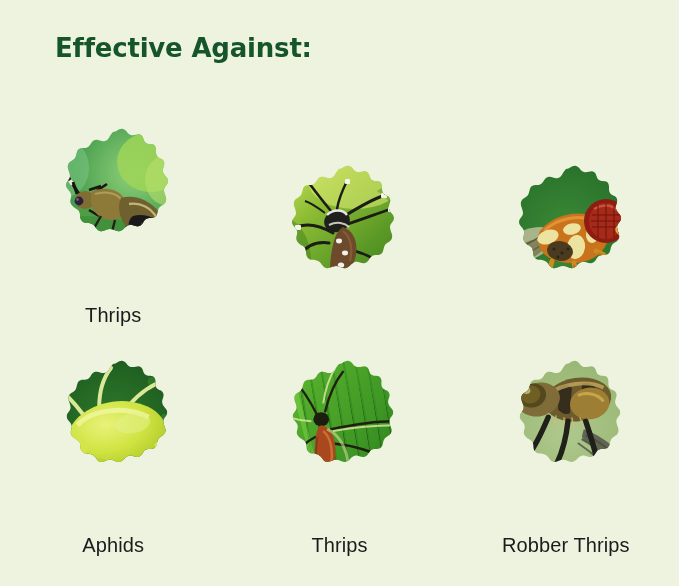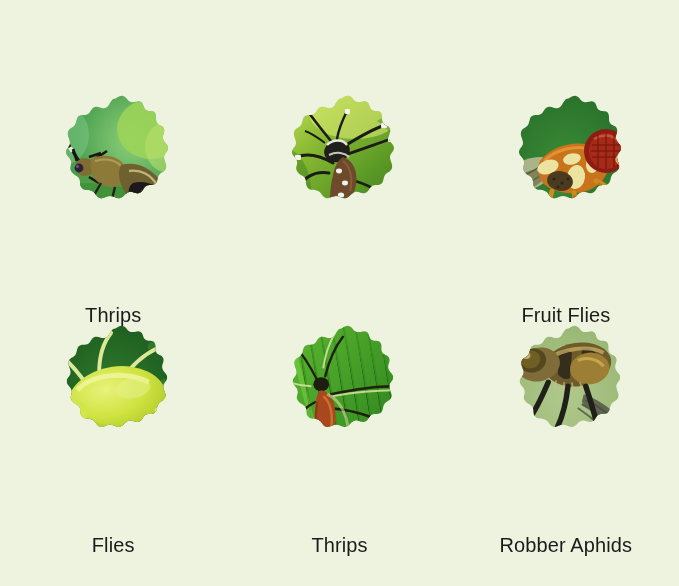--- a/index.html
+++ b/index.html
@@ -38,21 +38,21 @@
     display: grid;
     grid-template-columns: repeat(3, 1fr);
     grid-template-rows: repeat(2, 230px);
     column-gap: 0px;
     row-gap: 0px;
   }
   .cell {
     display: flex;
     flex-direction: column;
     align-items: center;
-    justify-content: space-between;
+    justify-content: flex-end;
   }
   .thumb-wrap {
     width: 160px;
     height: 160px;
     position: relative;
   }
   .thumb-svg {
     display: block;
     width: 160px;
     height: 160px;
@@ -67,20 +67,21 @@
     white-space: nowrap;
   }
   .row2 .thumb-wrap { width: 158px; height: 158px; }
   .row2 .thumb-svg { width: 158px; height: 158px; }
 </style>
 </head>
 <body style="background: rgb(238, 243, 224);">
 
 <div class="poster" style="background: rgb(238, 243, 224);">
 
+  <div class="heading">Effective Against:</div>
 
   <div class="grid">
 
     <div class="cell">
       <div class="thumb-wrap">
         <svg class="thumb-svg" viewBox="0 0 160 160">
           <defs>
             <clipPath id="scal1">
                 <path d="M80 2 L87.9 7.5 L96.6 4.1 L102.4 11.5 L111.6 10.5 L115.1 19.1 L124.3 20.5 L124.8 29.7 L133.2 33.4 L130.5 42.2 L137.4 48.3 L132 55.8 L136.7 63.7 L129.5 69.4 L131.6 78.3 L123.1 81.8 L122.3 91 L113.2 92 L109.5 100.4 L100.7 98.7 L94.3 105.3 L87.1 100.8 L79.3 105 L73.3 98 L64.5 99.3 L61.5 90.6 L52.4 89.1 L52.4 79.9 L44.2 75.6 L47.4 67 L41 60.4 L46.9 53.3 L42.8 45.1 L50.3 39.9 L48.9 30.8 L57.9 28.8 L59.3 19.7 L68.4 20.3 L72.6 12.1 L81.4 14.6 Z" transform="translate(0,-0.5) scale(1.0) "></path>
               </clipPath>
@@ -259,21 +260,20 @@
               <path d="M88 98 C92 116 92 132 88 146"></path>
               <path d="M66 96 C62 112 56 128 46 138"></path>
             </g>
             <g stroke="#a86a16" stroke-width="2" fill="none" opacity="0.7">
               <path d="M112 88 C122 94 130 106 132 120"></path>
               <path d="M88 100 C92 116 92 130 89 142"></path>
             </g>
           </g>
         </svg>
       </div>
-      <div class="caption">Fruit Flies</div>
     </div>
 
     <div class="cell row2">
       <div class="thumb-wrap">
         <svg class="thumb-svg" viewBox="0 0 160 160">
           <defs>
             <clipPath id="scalD">
               <path d="M80,4 C84,4 86,0 90,1 C94,2 94,6 98,7 C102,8 105,5 108,7 C111,9 110,13 113,15 C116,17 120,15 122,18 C124,21 122,25 124,28 C126,31 130,30 131,34 C132,38 129,40 130,44 C131,48 135,49 135,53 C135,57 131,58 131,62 C131,66 134,69 133,73 C132,77 128,77 126,80 C124,83 125,87 122,89 C119,91 116,89 113,91 C110,93 110,97 106,98 C102,99 100,96 96,97 C92,98 91,102 87,103 C83,104 81,101 77,101 C73,101 71,104 67,103 C63,102 63,98 59,96 C55,94 52,96 49,93 C46,90 48,86 46,83 C44,80 40,80 38,76 C36,72 39,70 38,66 C37,62 33,61 33,57 C33,53 37,52 37,48 C37,44 34,41 35,37 C36,33 40,33 42,30 C44,27 43,23 46,21 C49,19 52,21 55,19 C58,17 58,13 62,12 C66,11 68,14 72,13 C76,12 76,8 80,4 Z"></path>
             </clipPath>
             <radialGradient id="aphBg" cx="50%" cy="38%" r="82%">
@@ -330,21 +330,21 @@
             <ellipse cx="84" cy="76" rx="50" ry="34" transform="rotate(-8 84 76)" fill="url(#aphBody)"></ellipse>
             <path d="M44 66 C58 50 92 46 116 58" stroke="#eef69c" stroke-width="5" fill="none" opacity="0.85"></path>
             <ellipse cx="40" cy="88" rx="14" ry="12" fill="#d2e64a"></ellipse>
             <circle cx="34" cy="90" r="2.6" fill="#14200c"></circle>
             <path d="M54 96 C68 104 86 106 102 100" stroke="#b6cf30" stroke-width="3" fill="none" opacity="0.7"></path>
             <ellipse cx="100" cy="64" rx="18" ry="10" transform="rotate(-10 100 64)" fill="#e4f08a" opacity="0.55"></ellipse>
             <path d="M124 86 C132 88 138 92 140 98" stroke="#d8e86a" stroke-width="4" fill="none" stroke-linecap="round"></path>
           </g>
         </svg>
       </div>
-      <div class="caption">Flies</div>
+      <div class="caption">Aphids</div>
     </div>
 
     <div class="cell row2">
       <div class="thumb-wrap">
         <svg class="thumb-svg" viewBox="0 0 160 160">
           <defs>
             <clipPath id="scalE">
               <path d="M80,4 C84,4 86,0 90,1 C94,2 94,6 98,7 C102,8 105,5 108,7 C111,9 110,13 113,15 C116,17 120,15 122,18 C124,21 122,25 124,28 C126,31 130,30 131,34 C132,38 129,40 130,44 C131,48 135,49 135,53 C135,57 131,58 131,62 C131,66 134,69 133,73 C132,77 128,77 126,80 C124,83 125,87 122,89 C119,91 116,89 113,91 C110,93 110,97 106,98 C102,99 100,96 96,97 C92,98 91,102 87,103 C83,104 81,101 77,101 C73,101 71,104 67,103 C63,102 63,98 59,96 C55,94 52,96 49,93 C46,90 48,86 46,83 C44,80 40,80 38,76 C36,72 39,70 38,66 C37,62 33,61 33,57 C33,53 37,52 37,48 C37,44 34,41 35,37 C36,33 40,33 42,30 C44,27 43,23 46,21 C49,19 52,21 55,19 C58,17 58,13 62,12 C66,11 68,14 72,13 C76,12 76,8 80,4 Z"></path>
             </clipPath>
             <linearGradient id="midBg" x1="0%" y1="0%" x2="100%" y2="60%">
@@ -469,17 +469,17 @@
               <path d="M38 98 L32 92"></path>
                 <path d="M30 102 L26 96"></path>
               <path d="M60 114 L56 108"></path>
                 <path d="M50 120 L46 114"></path>
               <path d="M106 124 L102 118"></path>
                 <path d="M96 132 L92 126"></path>
             </g>
           </g>
         </svg>
       </div>
-      <div class="caption">Robber Aphids</div>
+      <div class="caption">Robber Thrips</div>
     </div>
 
   </div>
 </div>
 
 </body></html>

